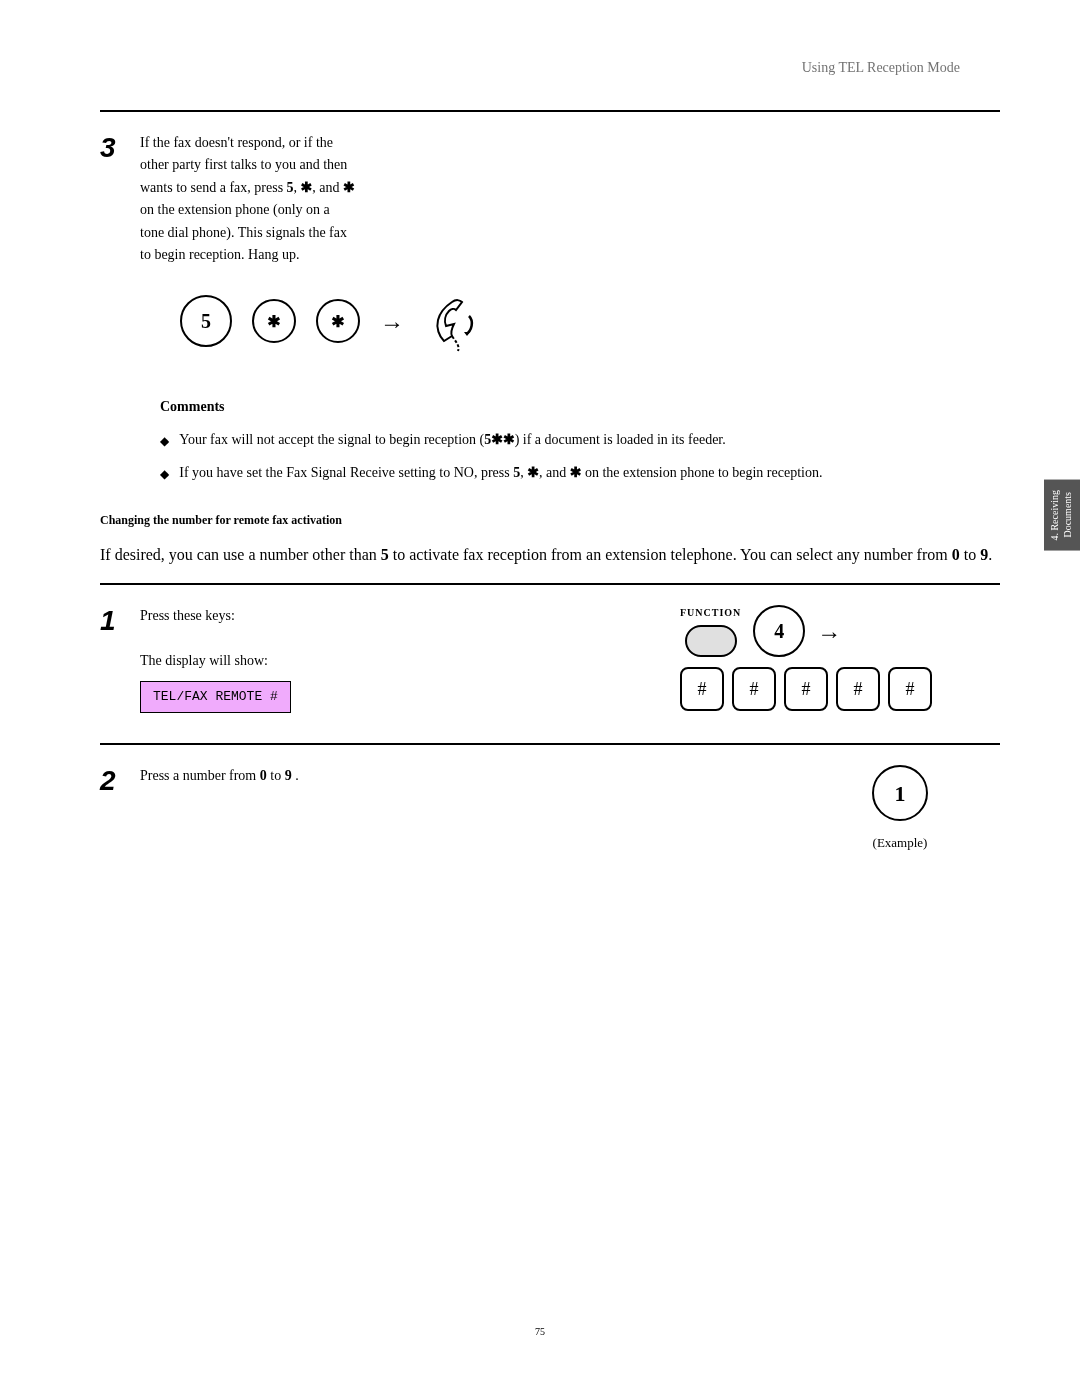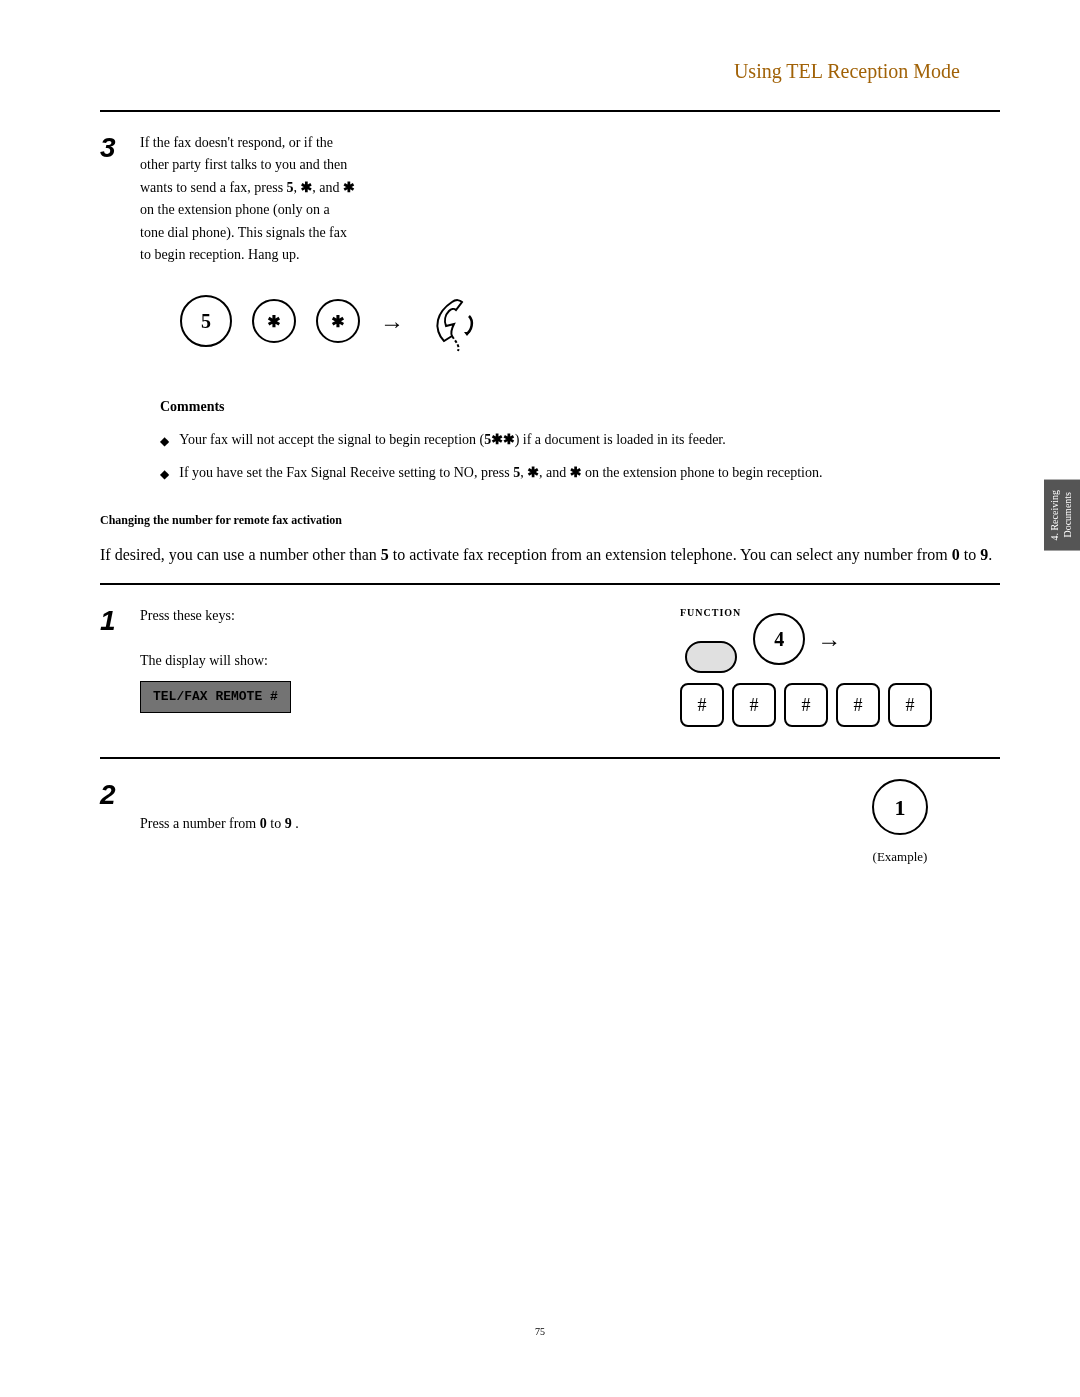--- a/index.html
+++ b/index.html
@@ -17,22 +17,22 @@
       min-height: 1397px;
       position: relative;
       padding: 0;
     }
 
     
     .page-header {
       position: absolute;
       top: 60px;
       right: 120px;
-      font-size: 20px;
-      color: #a16207;
+      font-size: 14px;
+      color: #737373;
       font-family: Liberation Serif, serif;
     }
 
     
     .side-tab {
       position: absolute;
       top: 480px;
       right: 0;
       width: 36px;
       background: #555;
@@ -180,30 +180,29 @@
     }
 
     
     .display-box {
       border: 1.5px solid #000;
       padding: 5px 12px;
       font-family: 'Courier New', monospace;
       font-size: 13px;
       display: inline-block;
       margin-top: 8px;
-      background: #737373;
-      font-weight: bold;
+      background: #f0abfc;
     }
 
     
     .function-key {
       display: flex;
       flex-direction: column;
       align-items: center;
-      gap: 20px;
+      gap: 4px;
     }
 
     .function-label {
       font-size: 10px;
       font-weight: bold;
       letter-spacing: 1px;
     }
 
     .function-oval {
       width: 52px;
@@ -240,21 +239,21 @@
       display: flex;
       align-items: center;
       gap: 12px;
       margin-bottom: 8px;
     }
 
     
     .step2-inner {
       display: flex;
       gap: 40px;
-      align-items: center;
+      align-items: flex-start;
     }
 
     .step2-left {
       flex: 1;
     }
 
     .step2-right {
       flex: 0 0 200px;
       display: flex;
       flex-direction: column;

